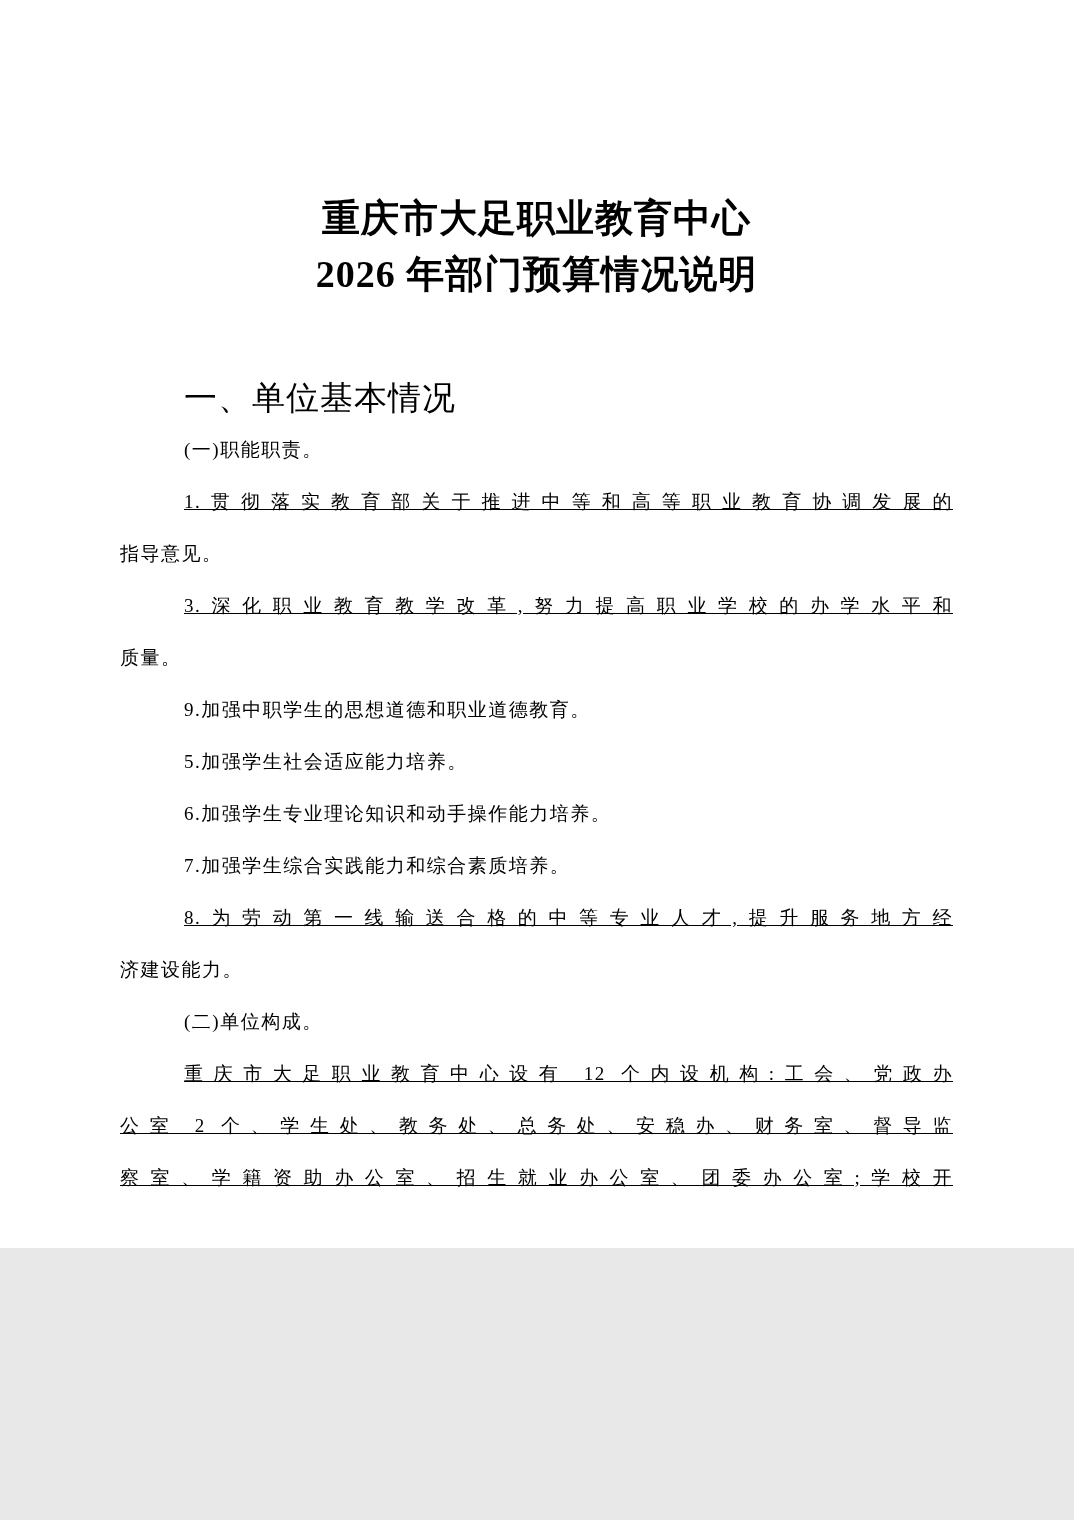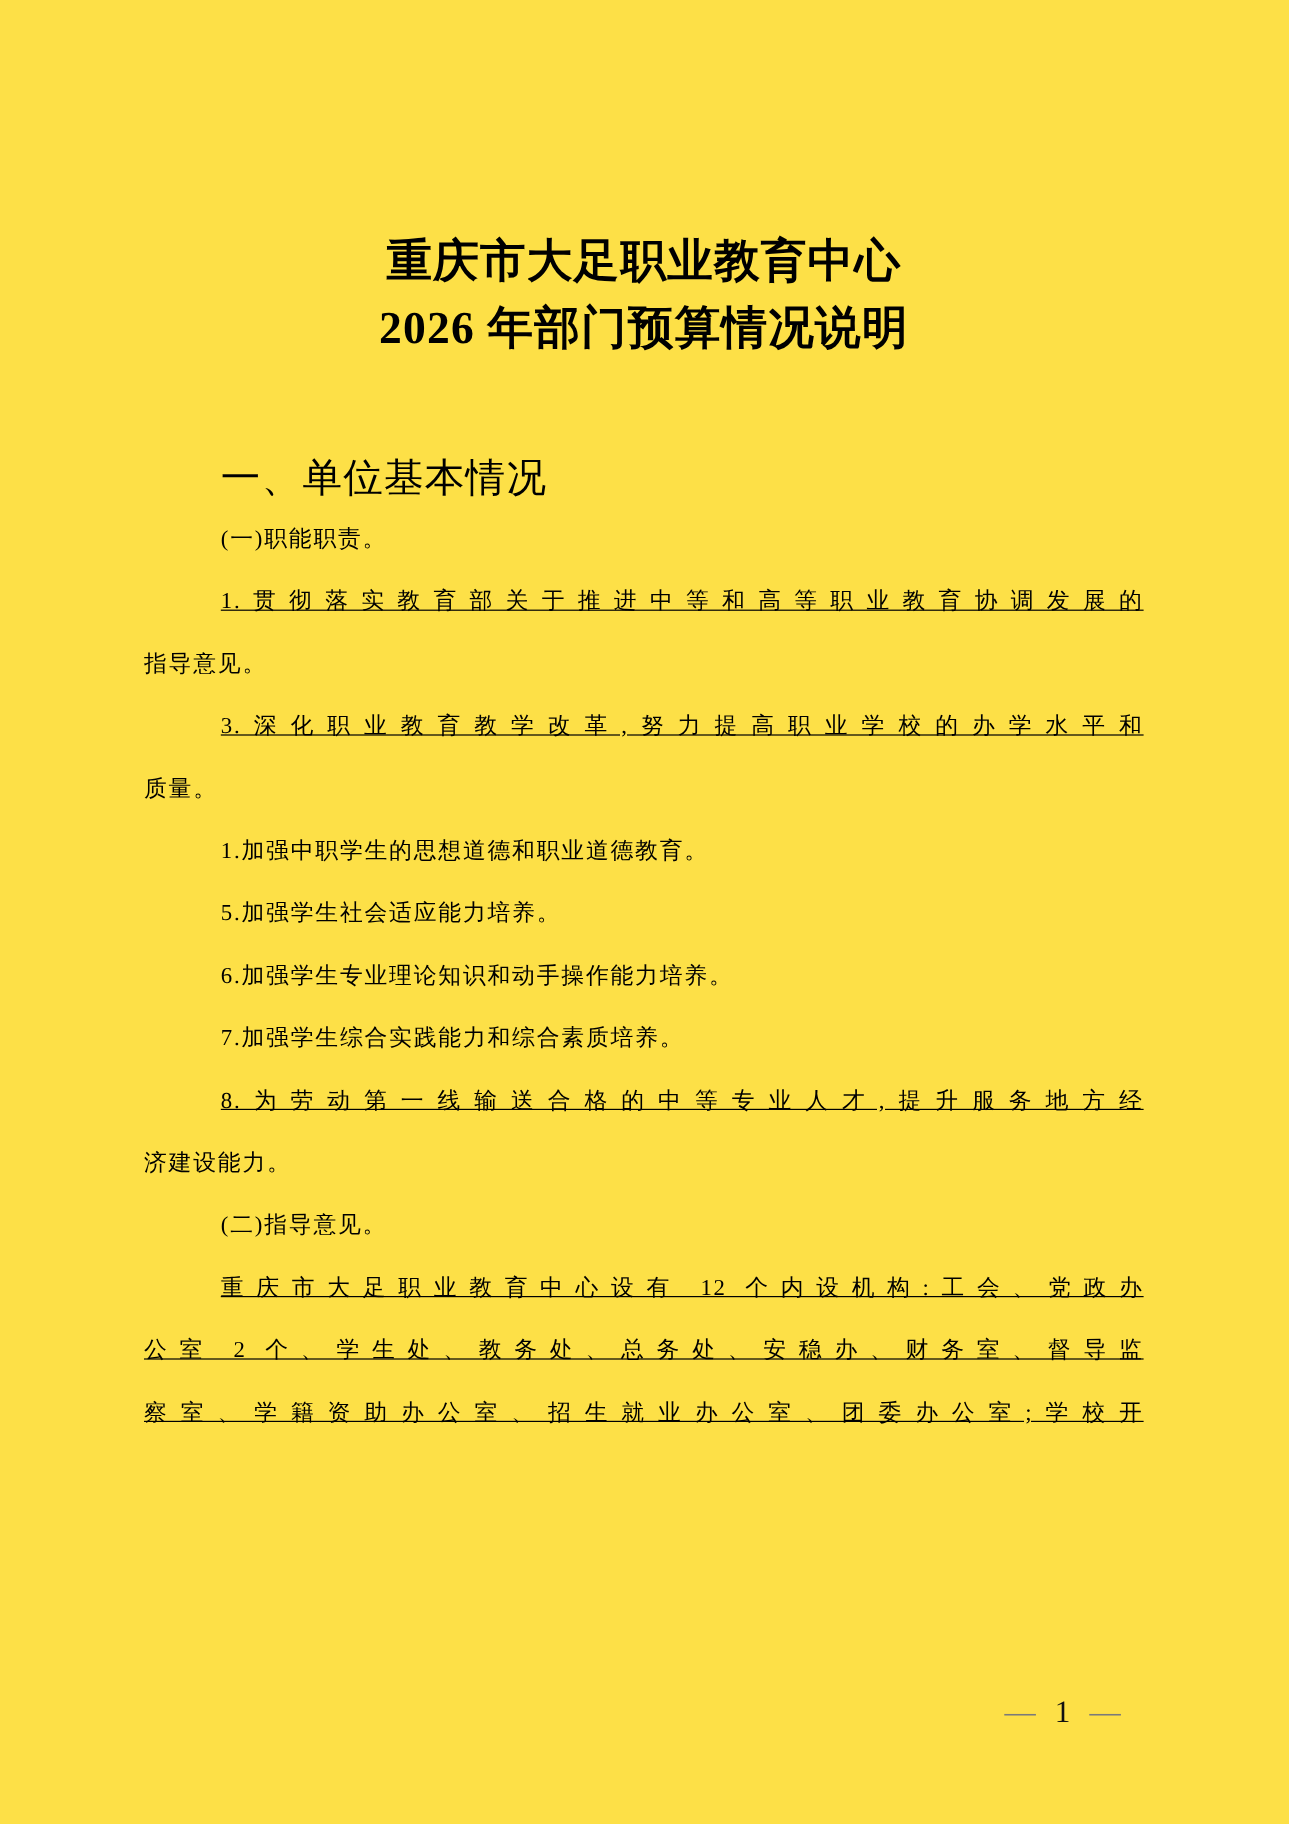--- a/index.html
+++ b/index.html
@@ -1,21 +1,21 @@
 <!DOCTYPE html>
 <html lang="zh"><head>
 <meta charset="utf-8">
 <style>
   html, body { margin: 0; padding: 0; background: #e8e8e8; }
   .page {
     position: relative;
     width: 1074px;
-    height: 1520px;
+    height: 1248px;
     margin: 0 auto;
-    background: #fde047;
+    background: #ffffff;
     color: #000000;
     font-family: "Liberation Serif", "DejaVu Serif", serif;
     overflow: hidden;
   }
   .content {
     padding: 0 121px 0 120px;
   }
   .title {
     text-align: center;
     font-weight: bold;
@@ -69,29 +69,29 @@
 
     <div class="line ind">(一)职能职责。</div>
 
     <div class="line ind fill">1.贯彻落实教育部关于推进中等和高等职业教育协调发展的</div>
     <div class="line">指导意见。</div>
 
     <div class="line ind fill">3.深化职业教育教学改革,努力提高职业学校的办学水平和</div>
     <div class="line">质量。</div>
 
 
-    <div class="line ind">1.加强中职学生的思想道德和职业道德教育。</div>
+    <div class="line ind">9.加强中职学生的思想道德和职业道德教育。</div>
     <div class="line ind">5.加强学生社会适应能力培养。</div>
     <div class="line ind">6.加强学生专业理论知识和动手操作能力培养。</div>
     <div class="line ind">7.加强学生综合实践能力和综合素质培养。</div>
 
     <div class="line ind fill">8.为劳动第一线输送合格的中等专业人才,提升服务地方经</div>
     <div class="line">济建设能力。</div>
 
-    <div class="line ind">(二)指导意见。</div>
+    <div class="line ind">(二)单位构成。</div>
 
     <div class="line ind fill">重庆市大足职业教育中心设有 12 个内设机构:工会、党政办</div>
     <div class="line fill">公室 2 个、学生处、教务处、总务处、安稳办、财务室、督导监</div>
     <div class="line fill">察室、学籍资助办公室、招生就业办公室、团委办公室;学校开</div>
 
   </div>
 
   <div class="footer">
     <span class="dash">—</span><span class="num">1</span><span class="dash">—</span>
   </div>

